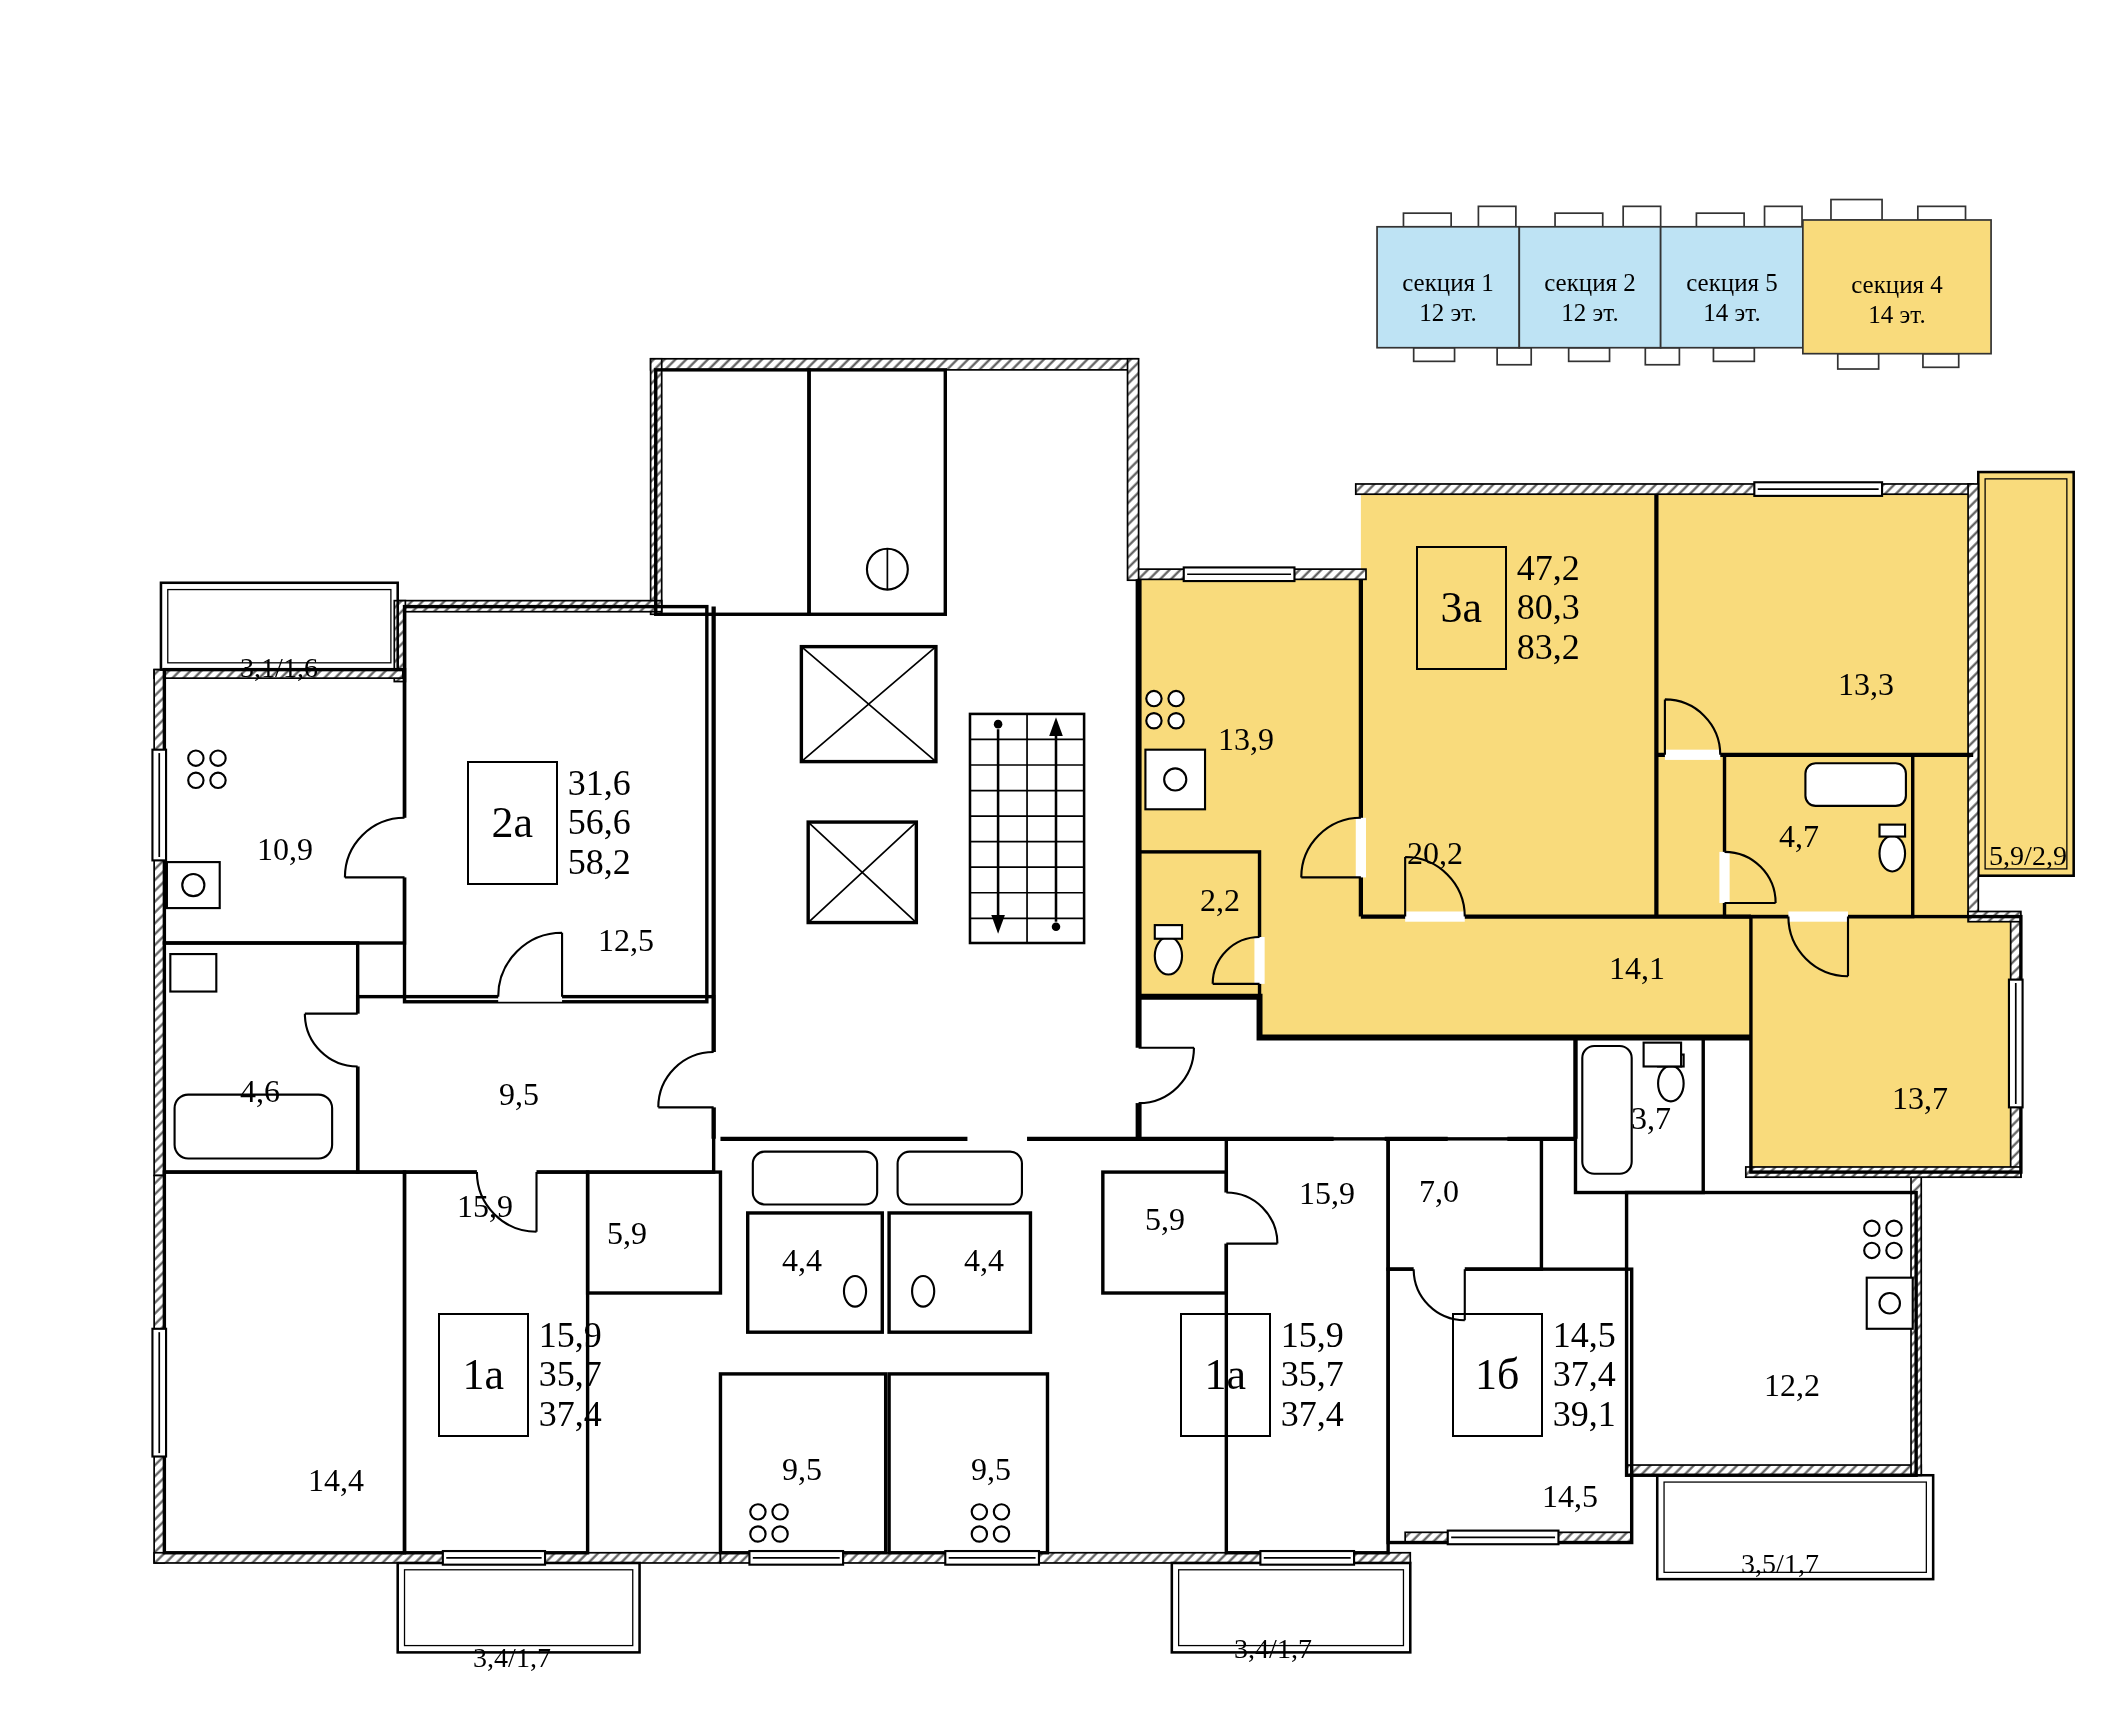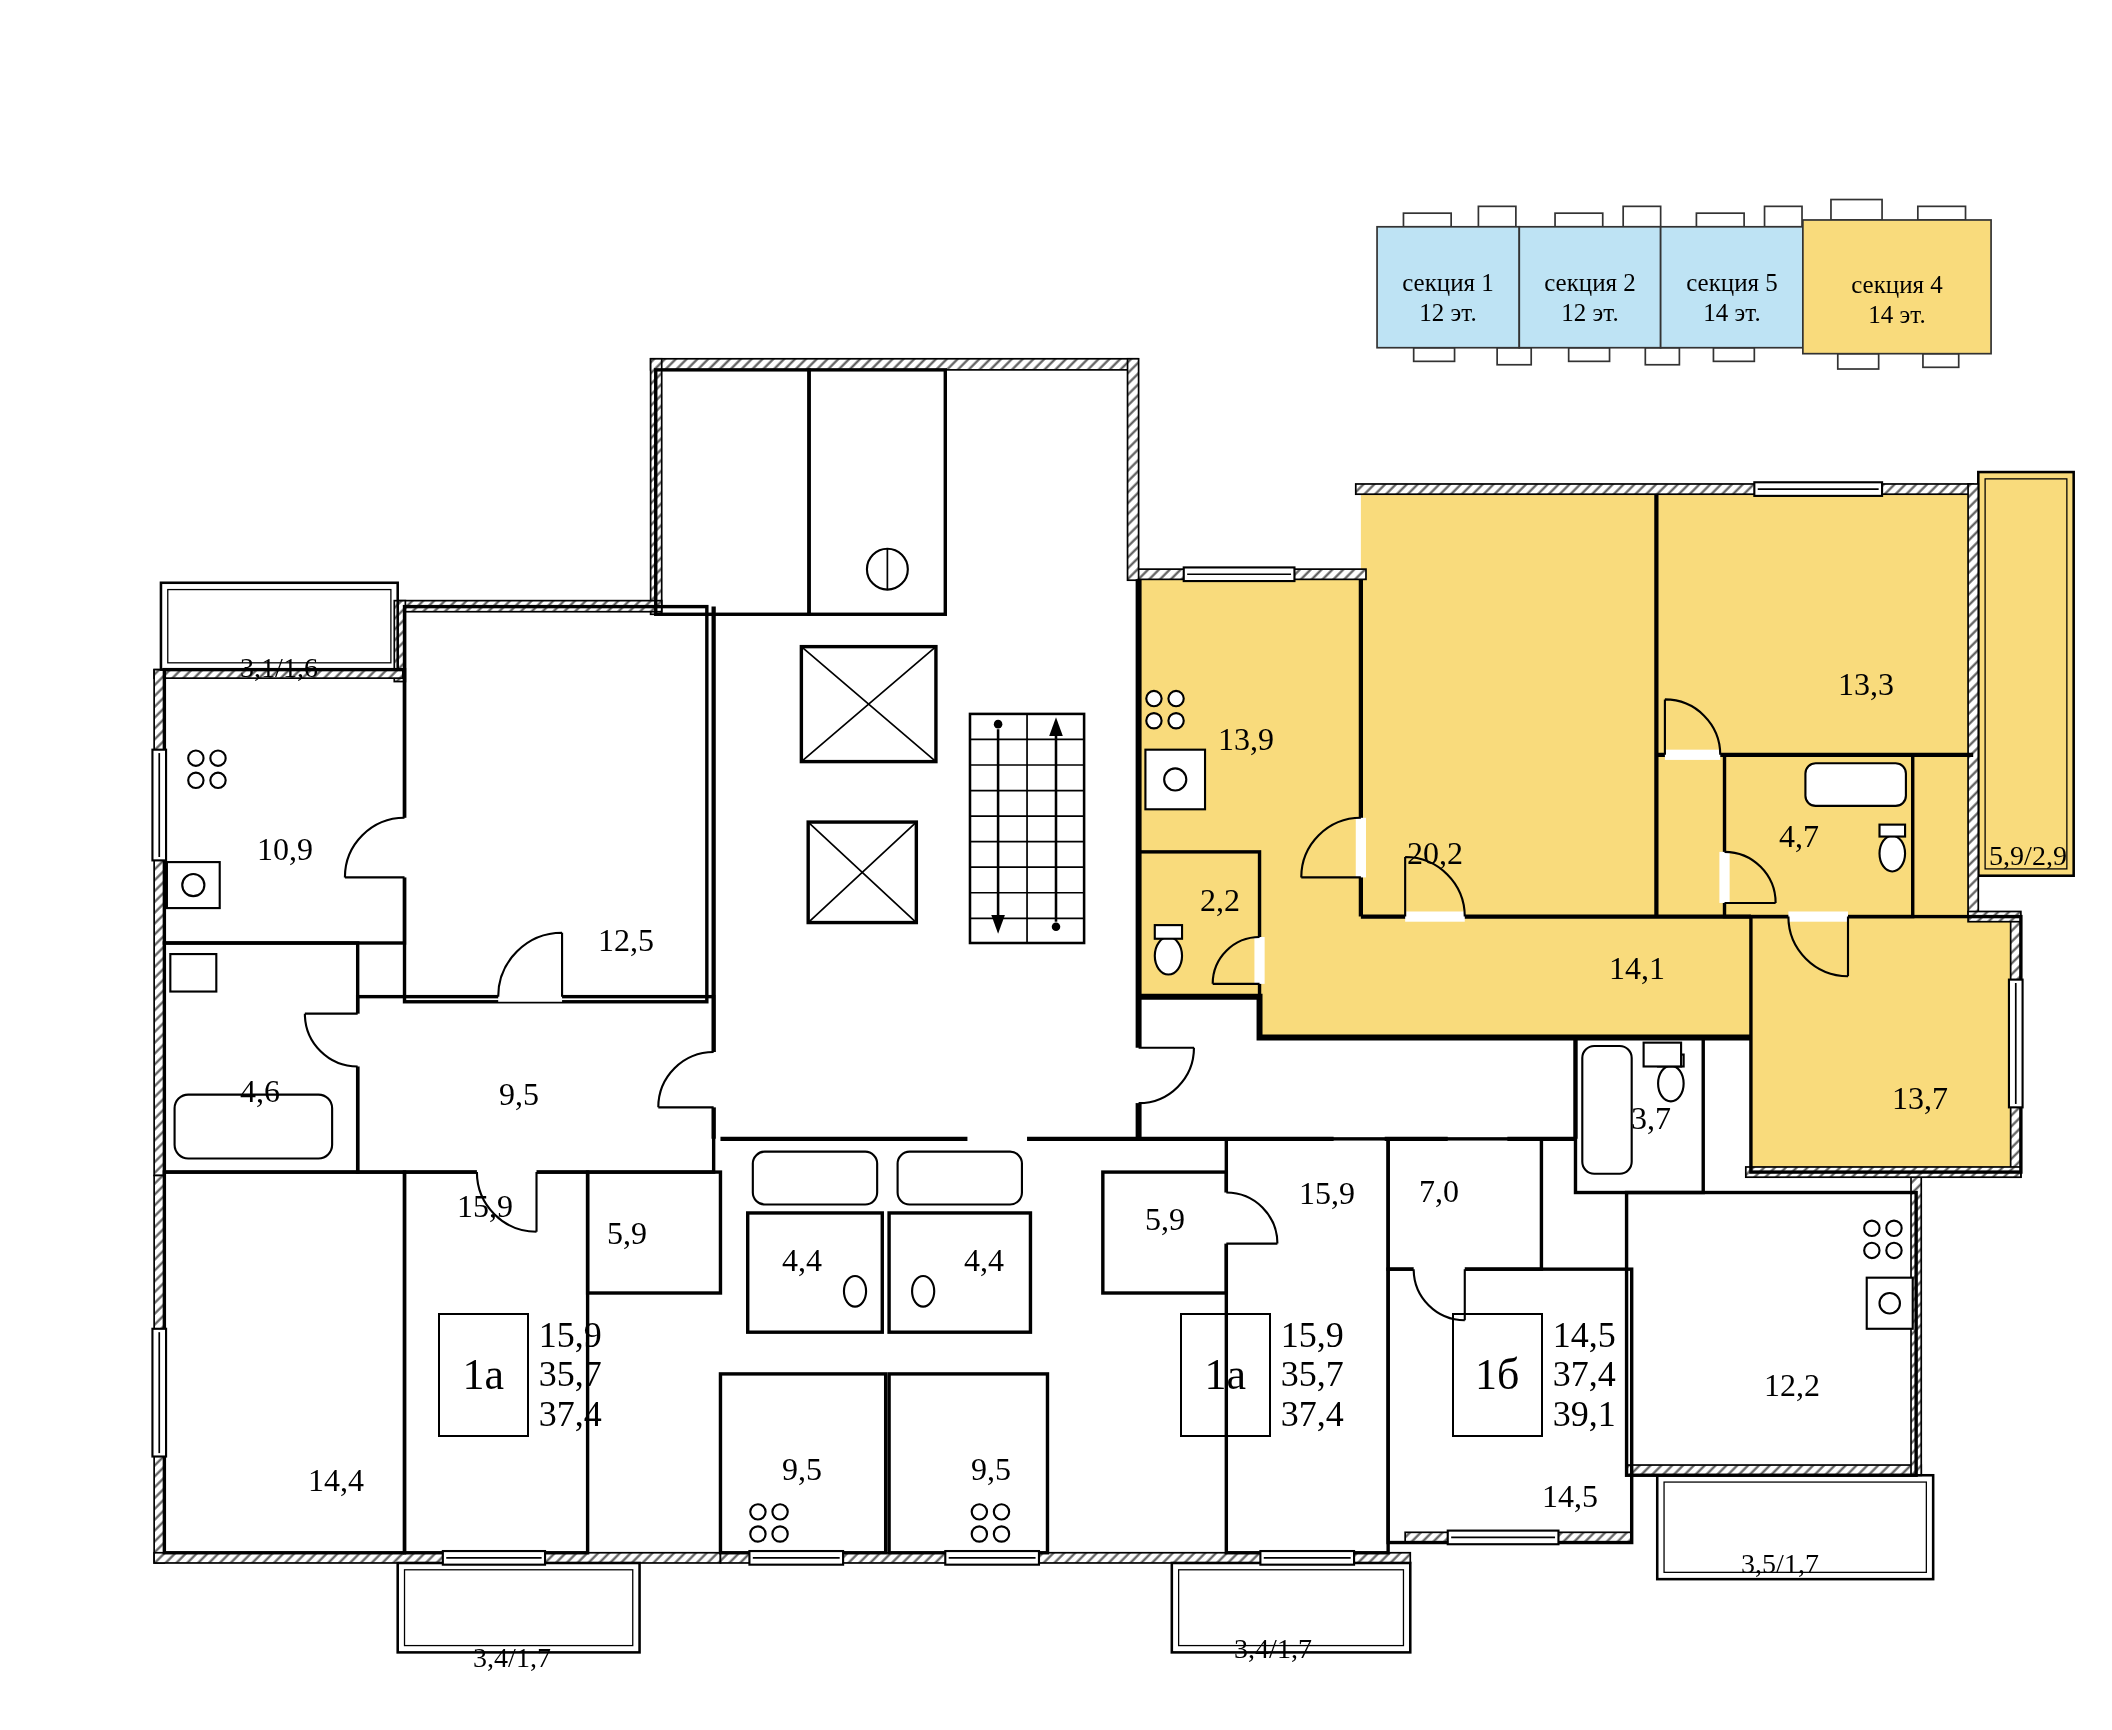--- a/index.html
+++ b/index.html
@@ -323,21 +323,41 @@
     <div class="rl" style="left:1246px;top:739px">13,9</div>
     <div class="rl" style="left:1220px;top:900px">2,2</div>
     <div class="rl" style="left:1435px;top:853px">20,2</div>
     <div class="rl" style="left:1866px;top:684px">13,3</div>
     <div class="rl" style="left:1799px;top:836px">4,7</div>
     <div class="rl" style="left:1637px;top:968px">14,1</div>
     <div class="rl" style="left:1920px;top:1098px">13,7</div>
     <div class="rl rl-s" style="left:2028px;top:808px">5,9/2,9</div>
   </div>
 
-
+  <div class="apt" style="left:467px;top:761px">
+    <div class="apt-type">
+        <span>2а</span>
+      </div>
+    <div class="apt-nums">
+      <div>31,6</div>
+      <div>56,6</div>
+      <div>58,2</div>
+    </div>
+  </div>
+
+  <div class="apt" style="left:1416px;top:546px">
+    <div class="apt-type">
+        <span>3а</span>
+      </div>
+    <div class="apt-nums">
+      <div>47,2</div>
+      <div>80,3</div>
+      <div>83,2</div>
+    </div>
+  </div>
 
   <div class="apt" style="left:438px;top:1313px">
     <div class="apt-type">
         <span>1а</span>
       </div>
     <div class="apt-nums">
       <div>15,9</div>
       <div>35,7</div>
       <div>37,4</div>
     </div>

